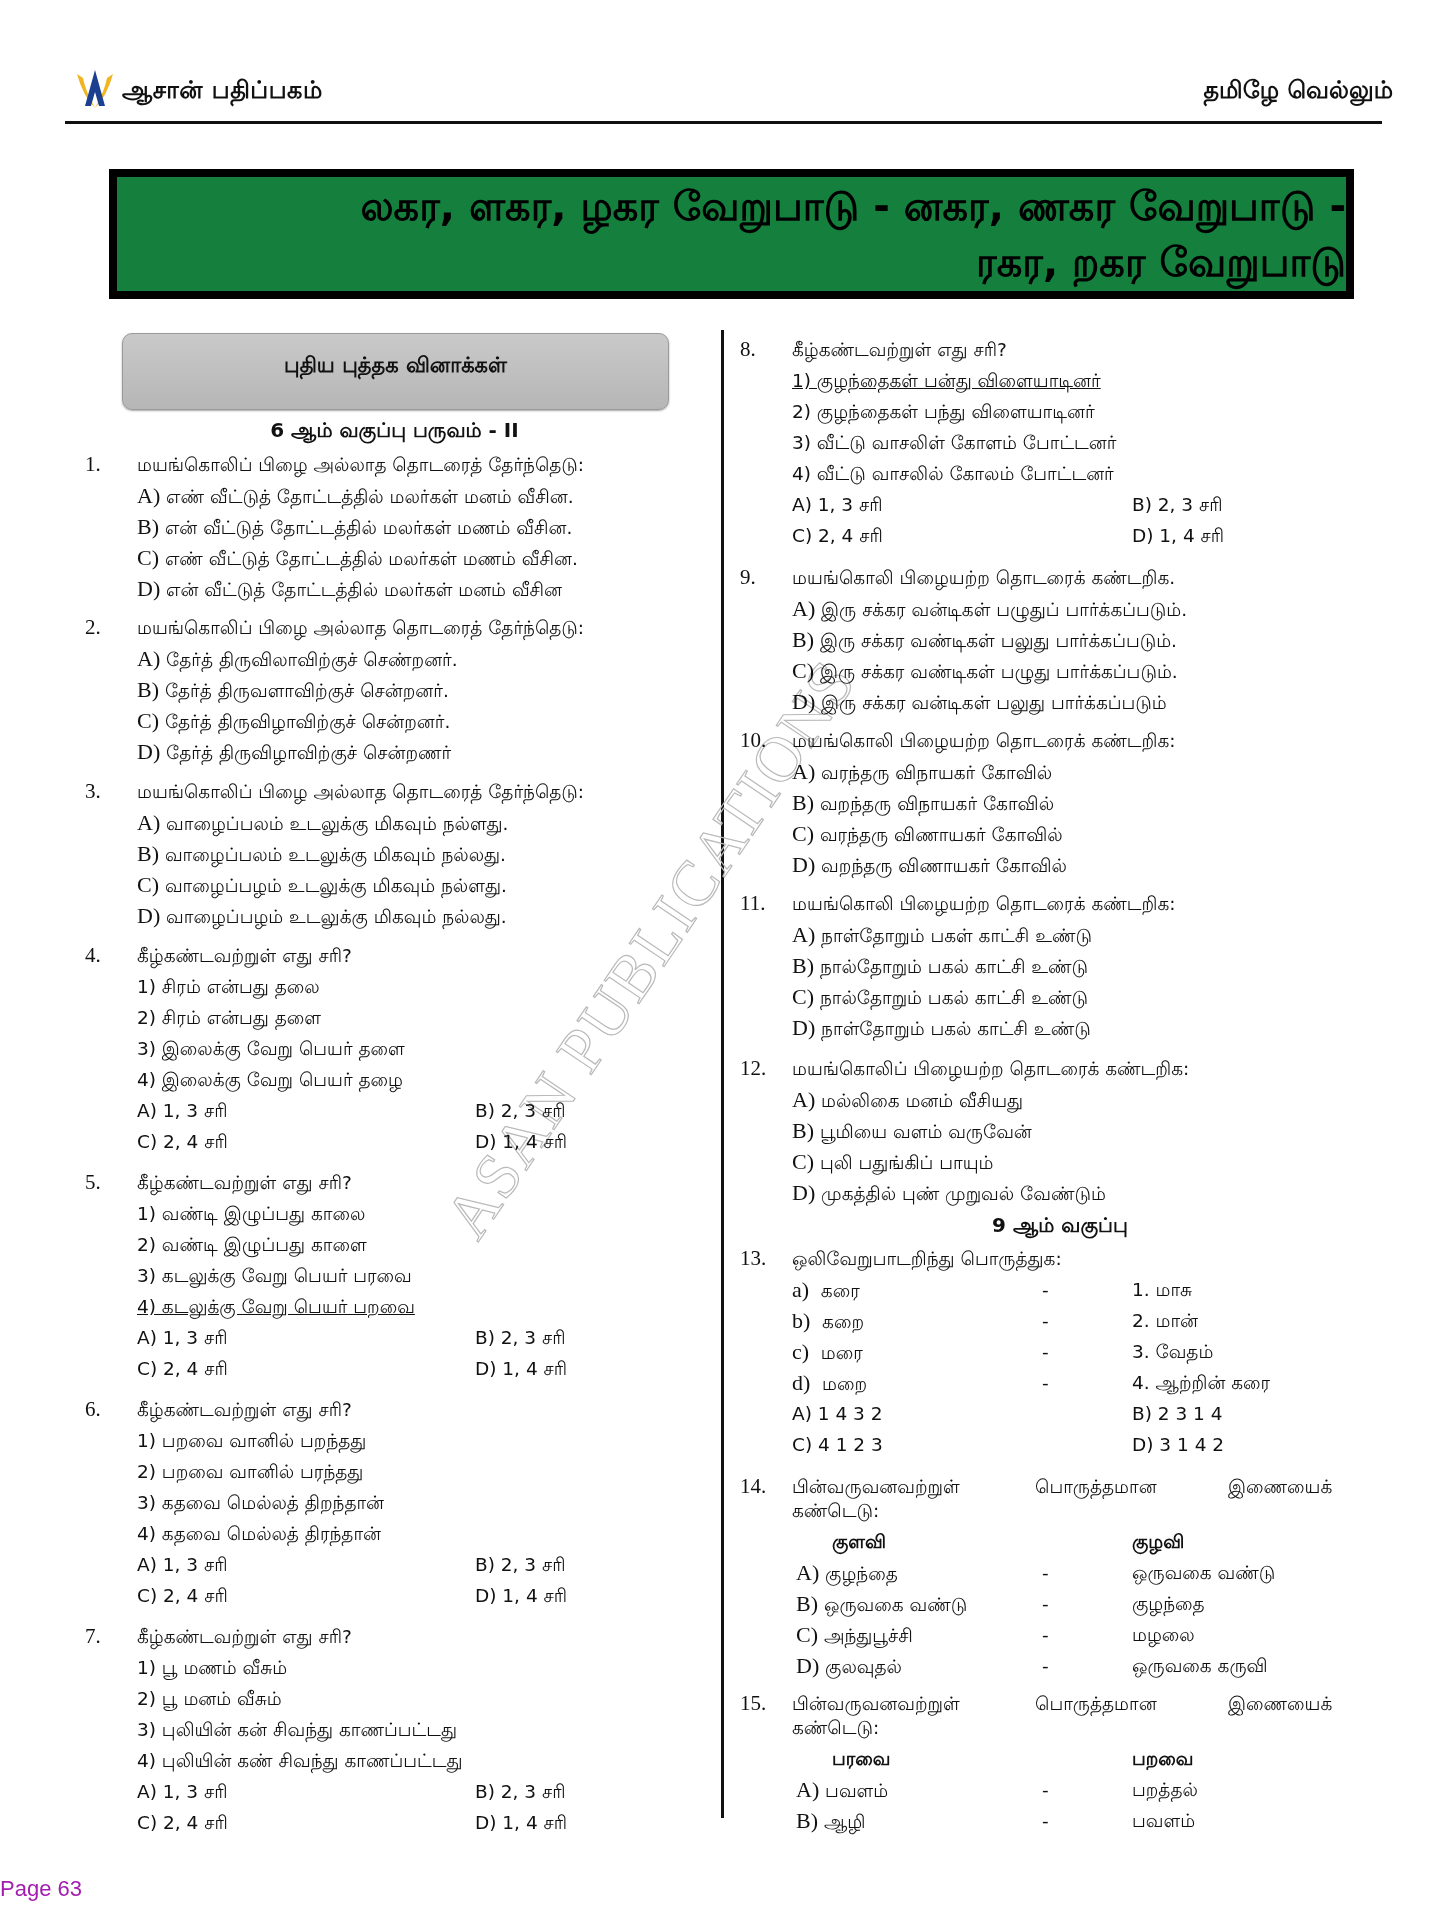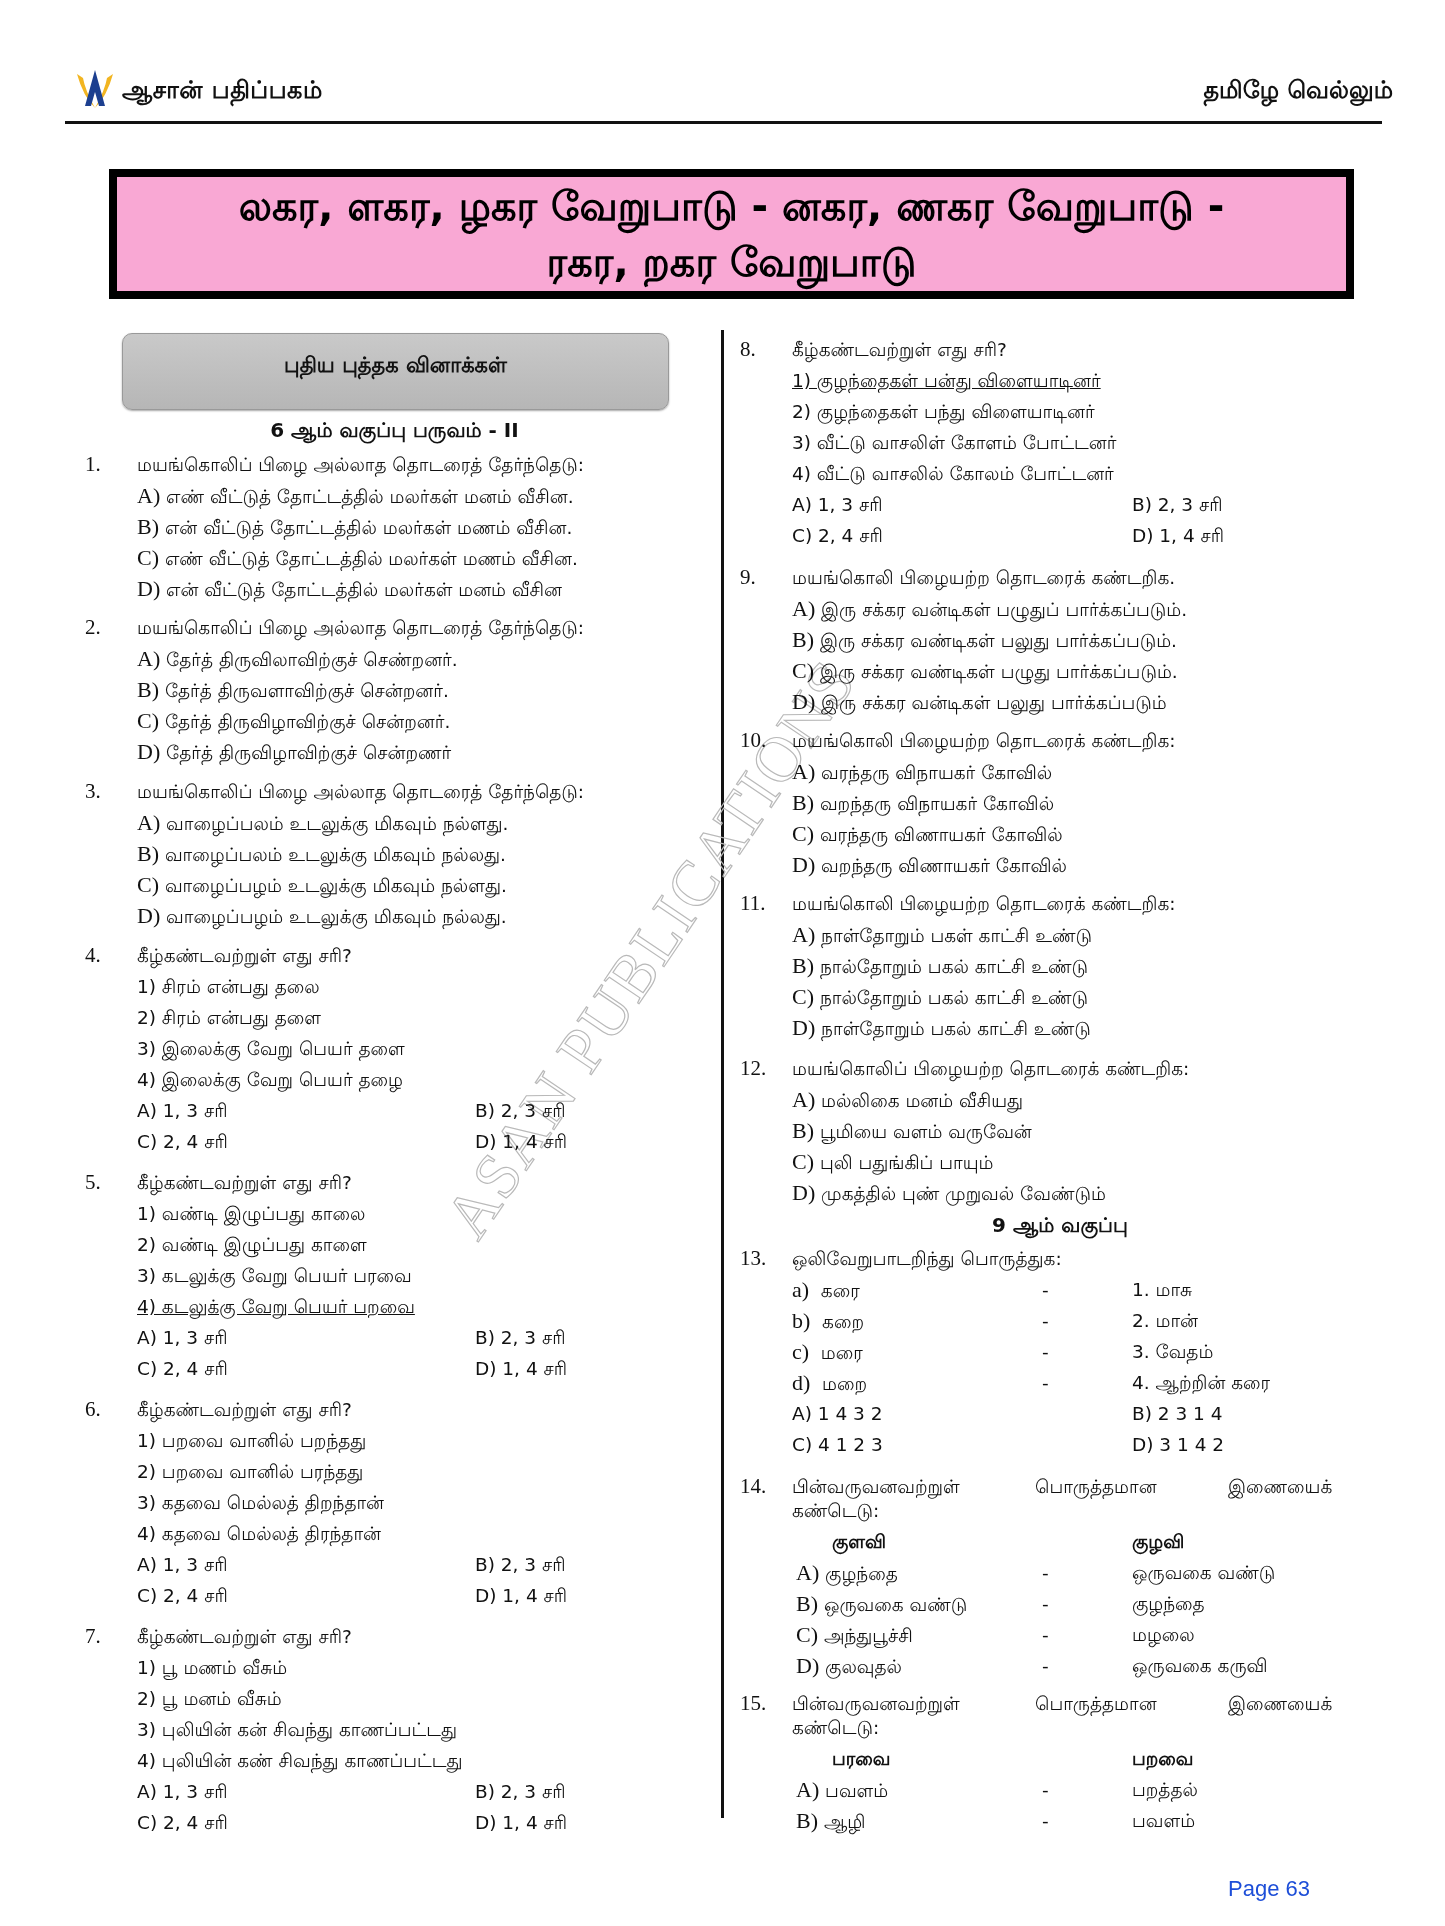--- a/index.html
+++ b/index.html
@@ -4,22 +4,22 @@
 <style>
   html, body { margin:0; padding:0; background:#ffffff; }
   body { width:1445px; height:1926px; position:relative; overflow:hidden;
          font-family:"DejaVu Sans", "Liberation Sans", sans-serif; color:#111; }
   .hdr-logo { position:absolute; left:75px; top:66px; width:40px; height:50px; }
   .hdr-left { position:absolute; left:122px; top:76px; font-size:24px; font-weight:bold; letter-spacing:0.5px; }
   .hdr-right { position:absolute; right:52px; top:76px; font-size:24px; font-weight:bold; }
   .hdr-rule { position:absolute; left:65px; top:121px; width:1317px; height:3px; background:#111; }
 
   .title-box { position:absolute; left:109px; top:169px; width:1229px; height:114px;
-               background:#f9a8d4; border:8px solid #000; display:flex; flex-direction:column;
-               align-items:center; justify-content:center; }
+               background:#15803d; border:8px solid #000; display:flex; flex-direction:column;
+               align-items:flex-end; justify-content:center; }
   .title-line { font-size:40px; font-weight:bold; line-height:56px; color:#000; text-align:center; }
 
   .divider { position:absolute; left:721px; top:330px; width:3px; height:1488px; background:#111; }
 
   .sec-box { position:absolute; left:122px; top:333px; width:545px; height:75px;
              border-radius:10px; border:1px solid #999;
              background:linear-gradient(#c9c9c9, #b6b6b6);
              box-shadow:0 1px 2px rgba(0,0,0,0.35);
              display:flex; align-items:flex-start; justify-content:center; }
   .sec-box span { font-size:21px; font-weight:bold; margin-top:19px; }
@@ -31,22 +31,22 @@
   .q .stem { position:absolute; left:52px; top:0; white-space:nowrap; }
   .q .line { position:absolute; left:52px; white-space:nowrap; }
   .q .lbl { font-family:"Liberation Serif", serif; font-size:22px; }
   .q .half { position:absolute; white-space:nowrap; }
   .q .bold { font-weight:bold; }
 
   .watermark { position:absolute; left:430px; top:1210px; transform-origin:0 0; transform:rotate(-56deg);
                font-family:"Liberation Serif", serif; font-size:64px; color:transparent;
                -webkit-text-stroke:1.2px #b9b9b9; letter-spacing:2px; white-space:nowrap; pointer-events:none; }
 
-  .footer { position:absolute; left:0; width:1310px; top:1876px; text-align:right;
-            font-family:"Liberation Sans", sans-serif; font-size:22px; color:#1d4ed8; }
+  .footer { position:absolute; left:0; width:1310px; top:1876px; text-align:left;
+            font-family:"Liberation Sans", sans-serif; font-size:22px; color:#a21caf; }
 </style>
 </head>
 <body>
 
 <div class="hdr-logo">
   <svg width="40" height="50" viewBox="0 0 40 50">
     <path d="M2 8 Q8 30 20 42 Q10 24 8 12 Z" fill="#f2b521"></path>
     <path d="M38 8 Q32 30 20 42 Q30 24 32 12 Z" fill="#f2b521"></path>
     <path d="M20 4 L30 40 L24 40 L20 26 L16 40 L10 40 Z" fill="#1c3f8f"></path>
   </svg>

